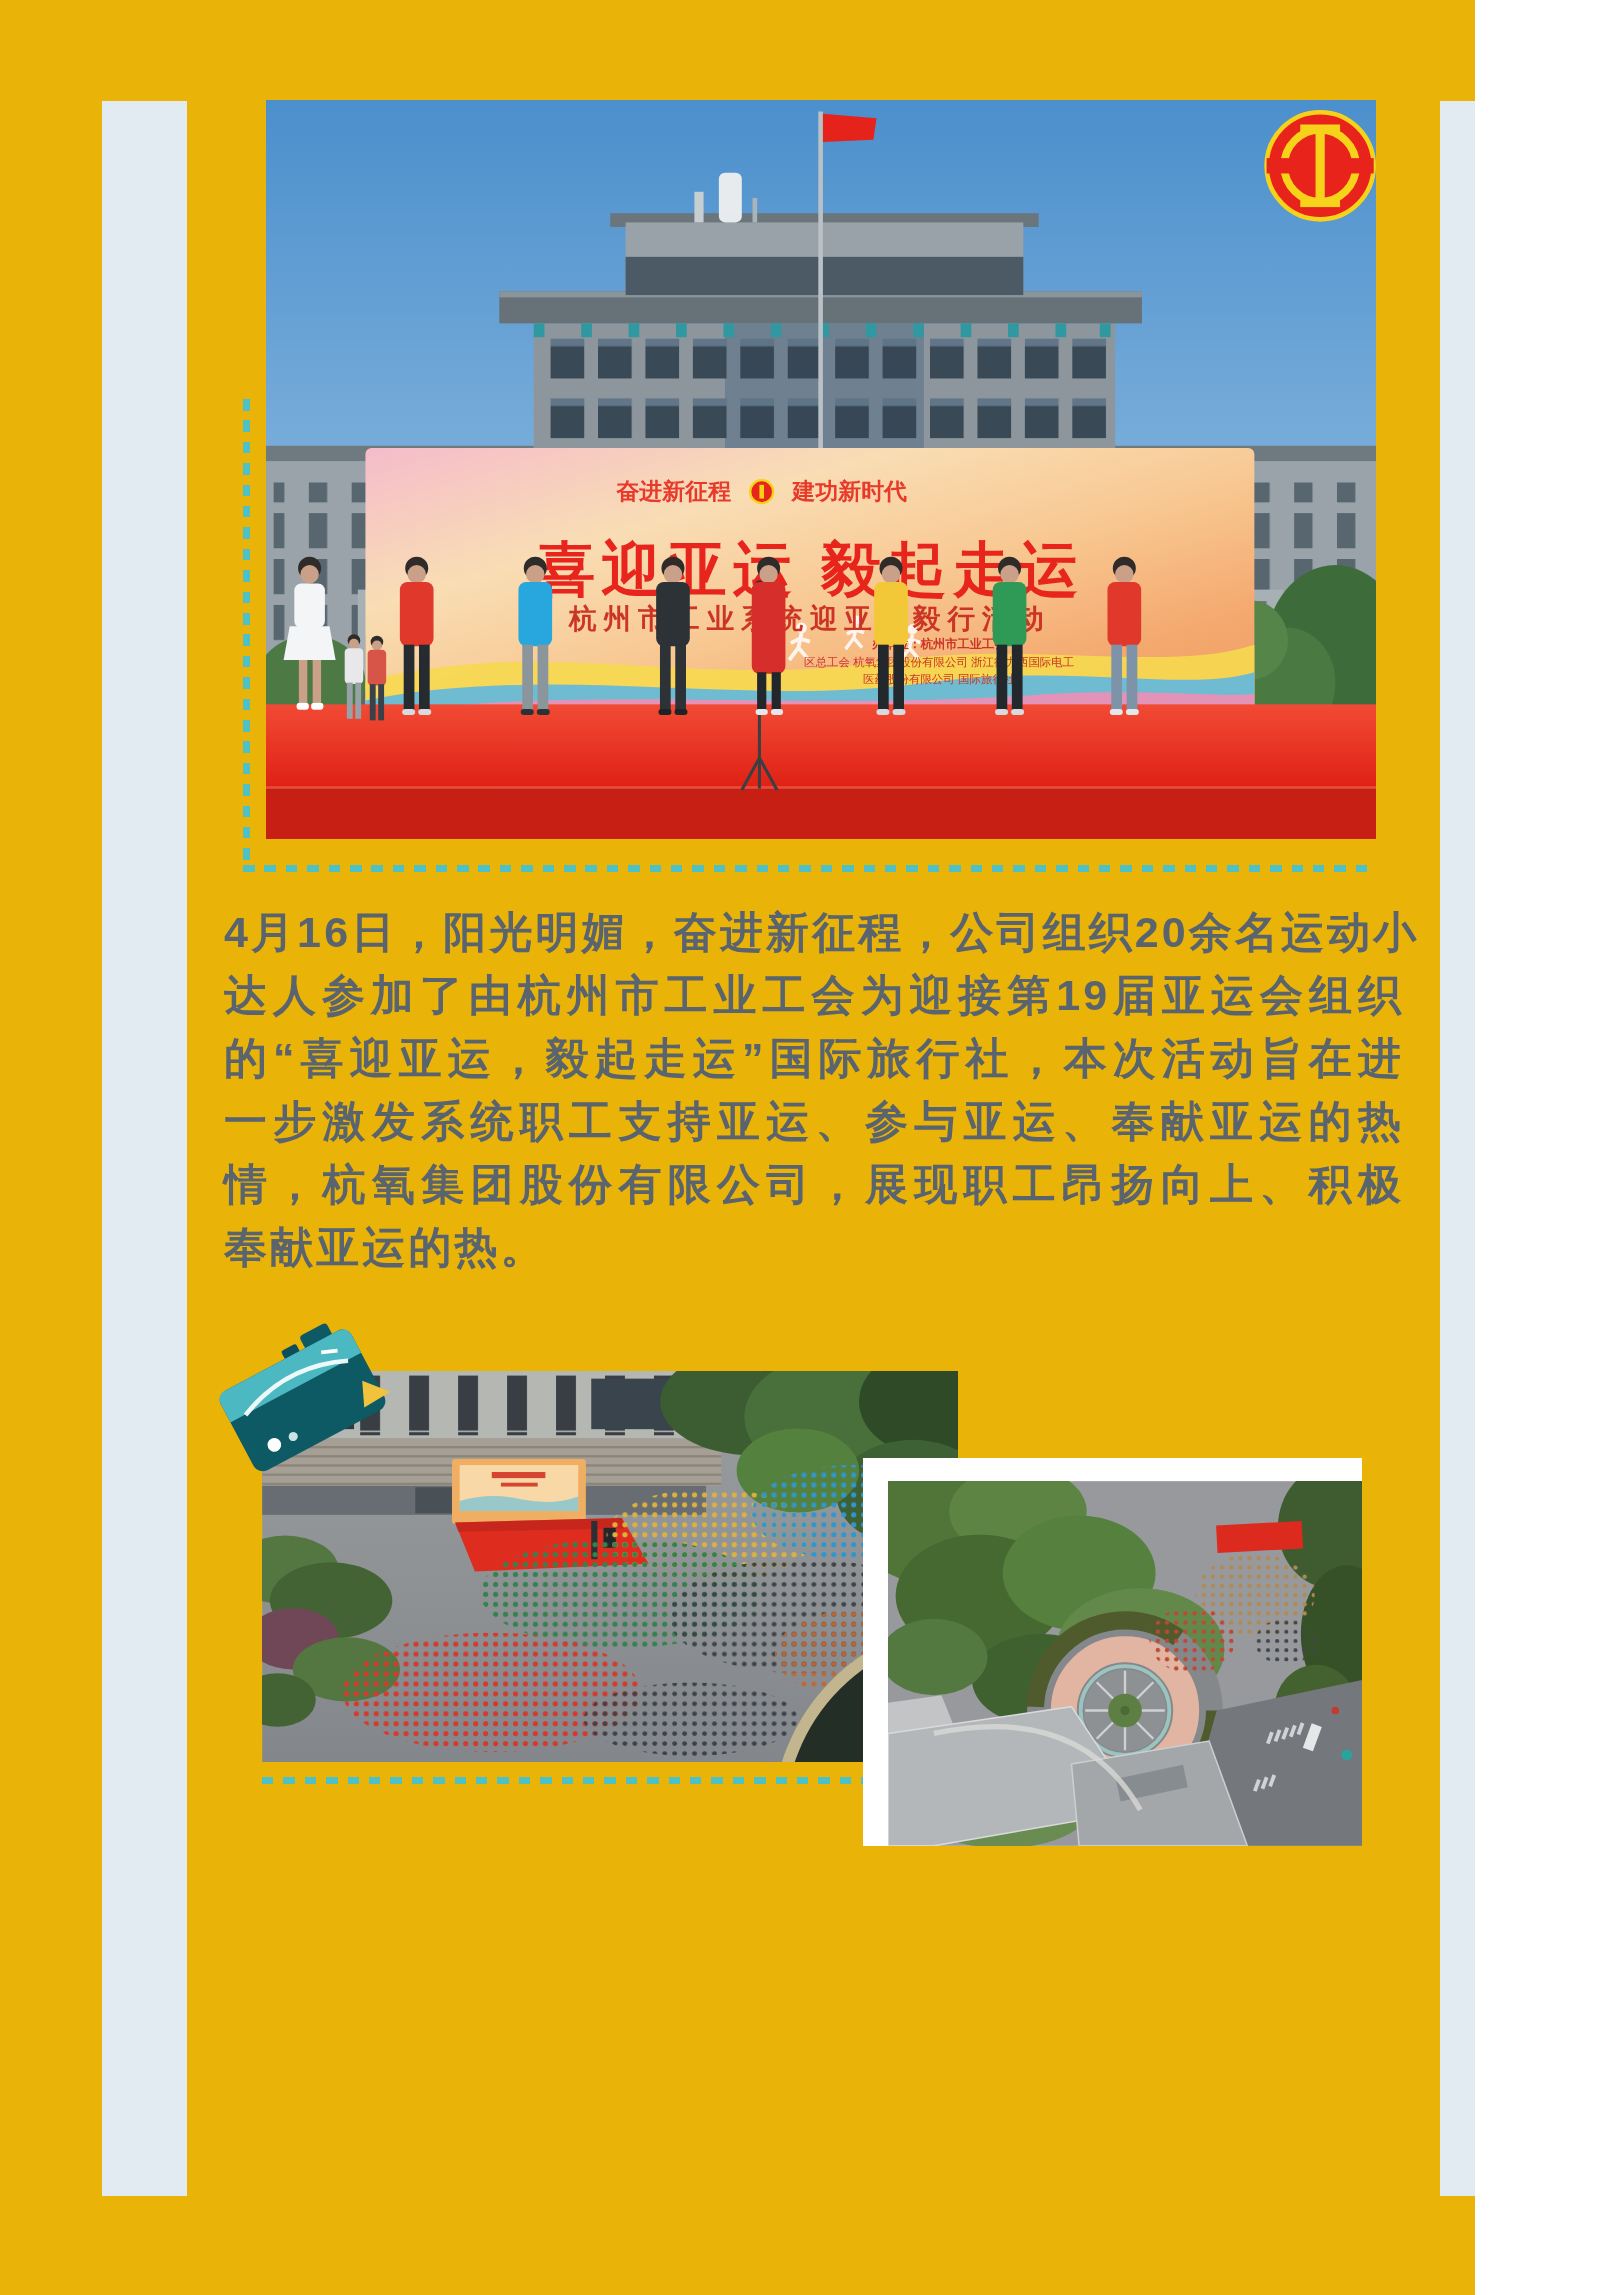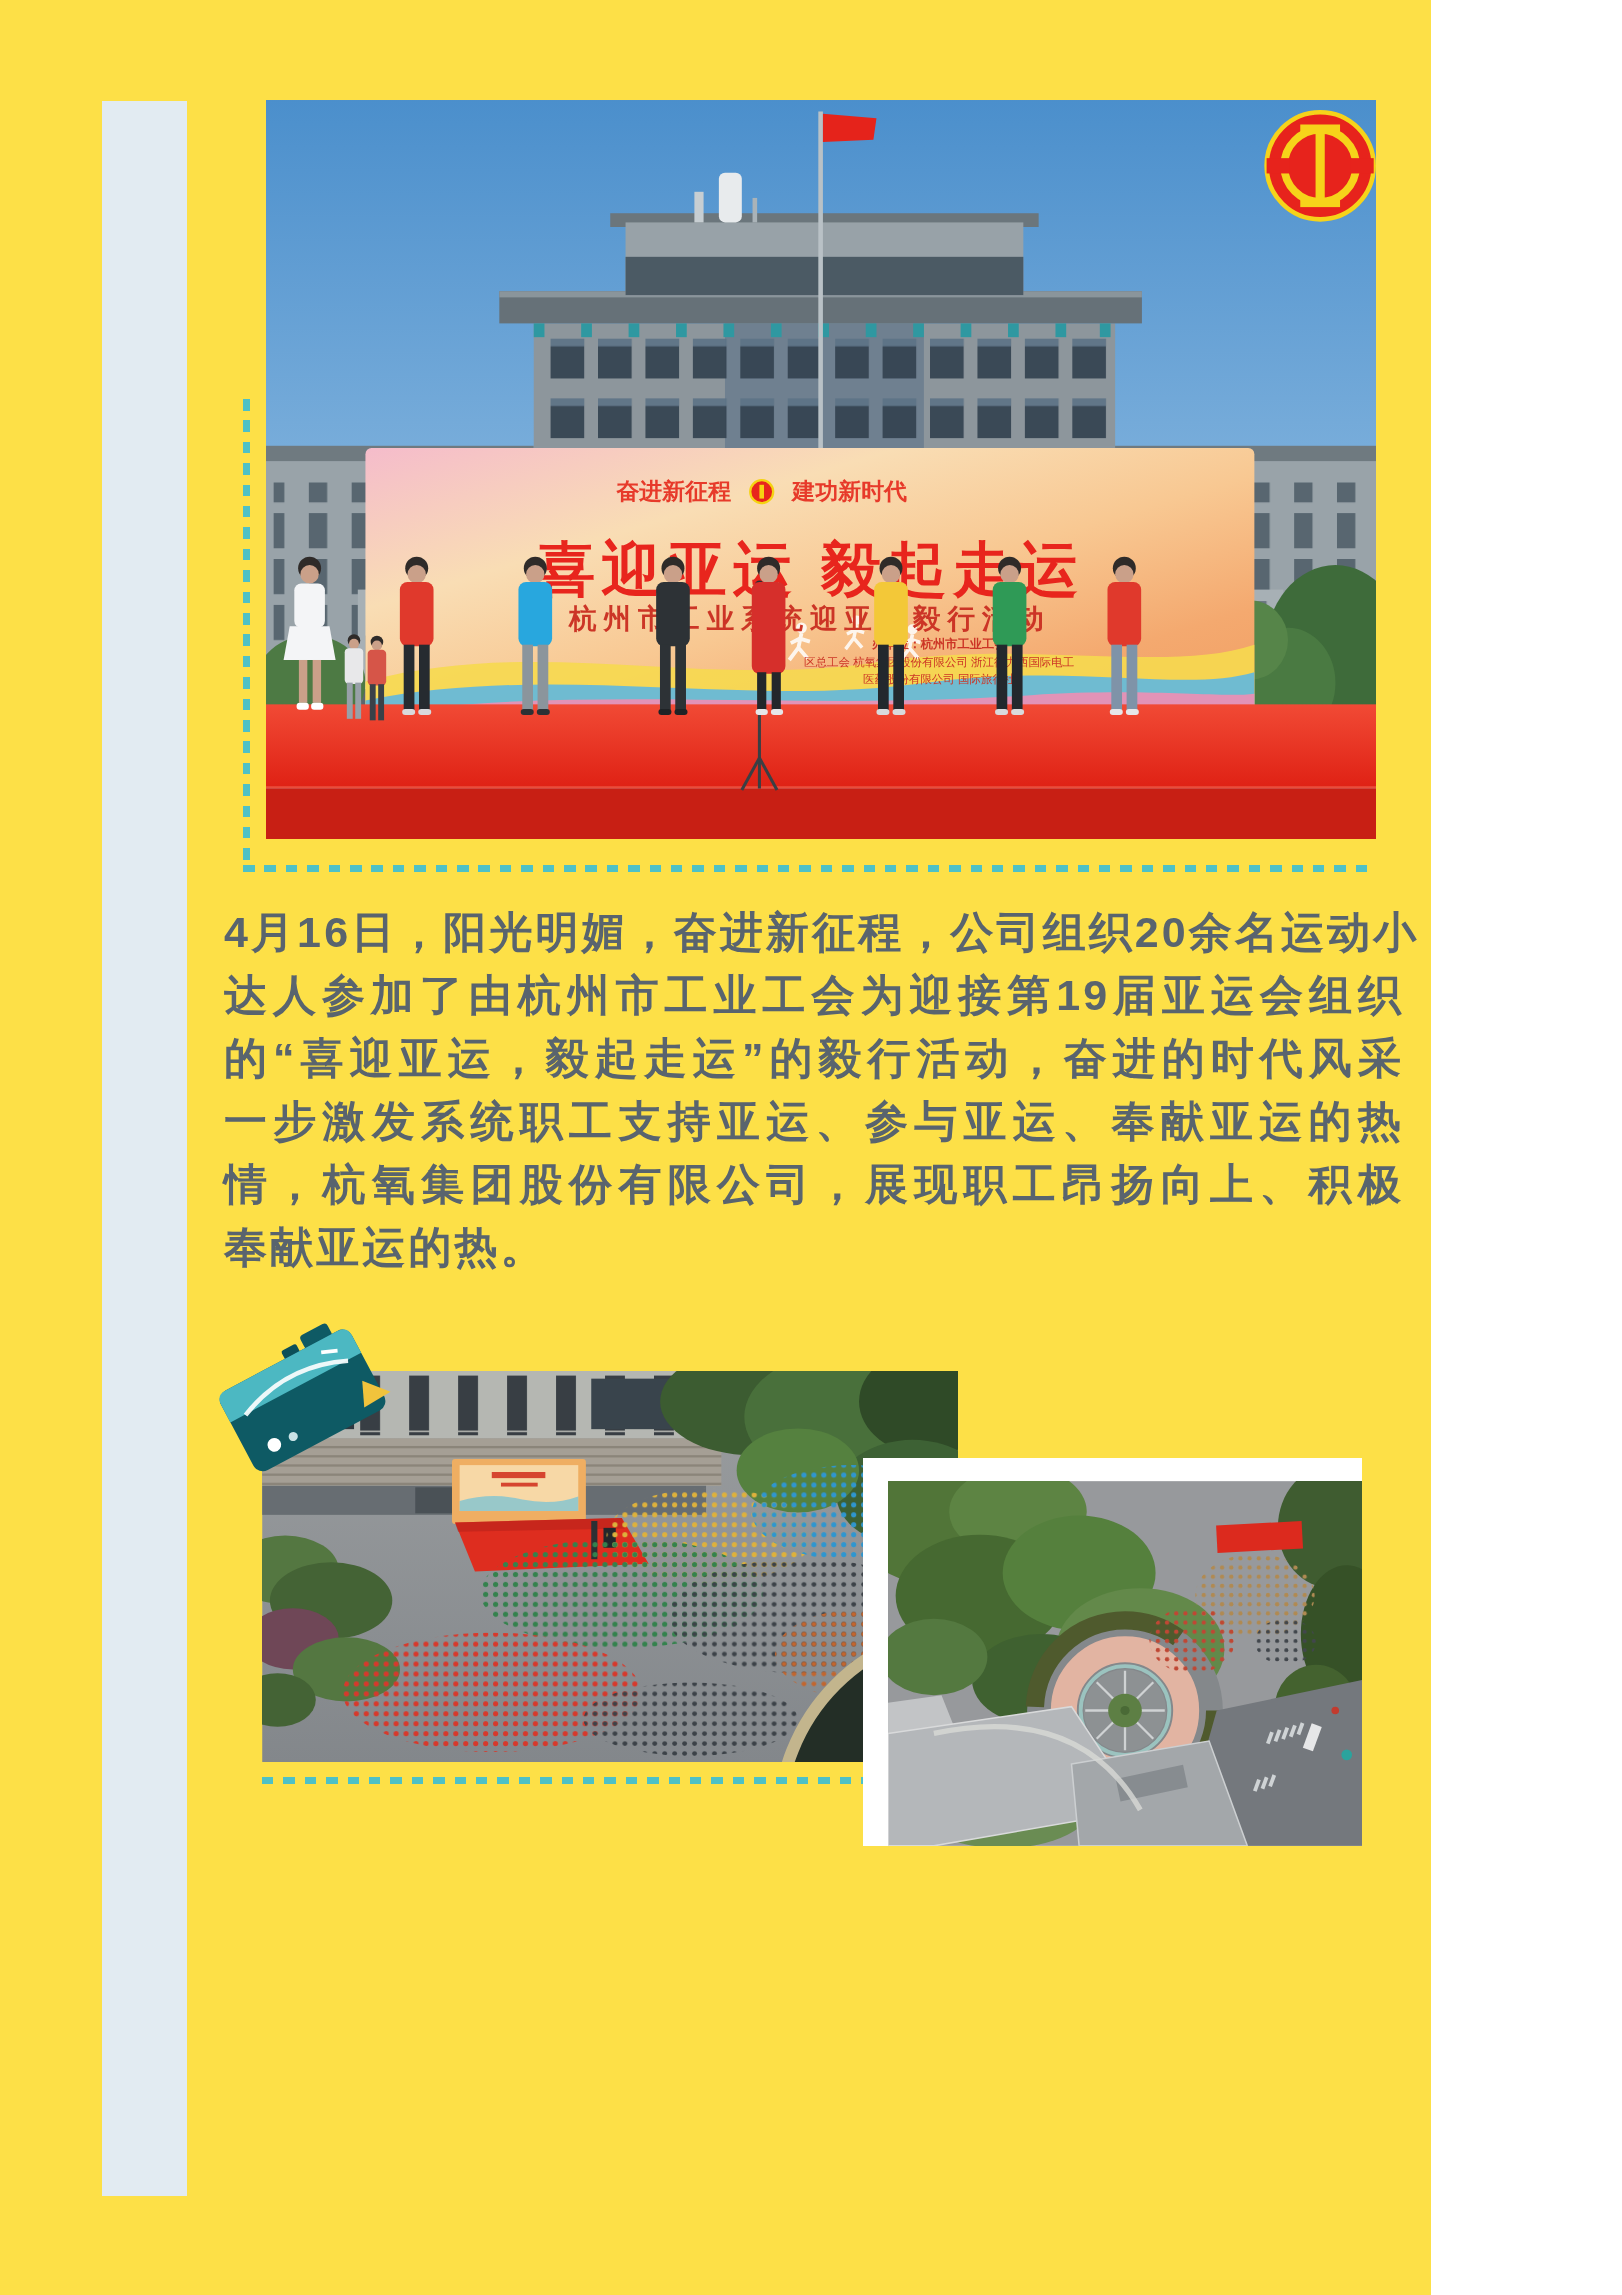--- a/index.html
+++ b/index.html
@@ -1,17 +1,17 @@
 <!DOCTYPE html>
 <html style="font-size:12.2px"><head>
 <meta charset="utf-8">
 <style>
   html,body{margin:0;padding:0;background:#ffffff;}
-  #page{position:relative;width:1431px;height:2295px;background:#fde047;overflow:hidden;
-        font-family:"Liberation Sans", sans-serif;}
+  #page{position:relative;width:1431px;height:2295px;background:#eab308;overflow:hidden;
+        font-family:"Liberation Sans", sans-serif;padding-left:44px;}
   .sidebar{position:absolute;top:101px;width:85px;height:2095px;background:#e2ebf2;}
   #bar-left{left:102px;}
   #bar-right{left:1440px;}
   .photo{position:absolute;display:block;}
   #hero{left:266px;top:100px;width:1110px;height:739px;}
   .dash-h{position:absolute;height:6.9px;background:repeating-linear-gradient(90deg,#4ec1c6 0 11.5px,transparent 11.5px 21.4px);}
   .dash-v{position:absolute;width:6.9px;background:repeating-linear-gradient(180deg,#4ec1c6 0 11.5px,transparent 11.5px 21.4px);}
   #hero-dash-v{left:243px;top:399px;height:468px;}
   #hero-dash-h{left:243px;top:865px;width:1134px;}
   #crowd-dash-h{left:262px;top:1777px;width:604px;}
@@ -273,21 +273,21 @@
       <rect x="40" y="-10" width="30" height="20" fill="#e7231c"></rect>
       <rect x="-6" y="-47" width="12" height="94" fill="#f6d31a"></rect>
       <rect x="-26" y="-54" width="52" height="11" fill="#f6d31a"></rect>
       <rect x="-26" y="43" width="52" height="11" fill="#f6d31a"></rect>
     </g>
   </svg>
 
   <div id="para">
     <div class="pline">4月16日，阳光明媚，奋进新征程，公司组织20余名运动小</div>
     <div class="pline">达人参加了由杭州市工业工会为迎接第19届亚运会组织</div>
-    <div class="pline">的“喜迎亚运，毅起走运”的毅行活动，奋进的时代风采</div>
+    <div class="pline">的“喜迎亚运，毅起走运”国际旅行社，本次活动旨在进</div>
     <div class="pline">一步激发系统职工支持亚运、参与亚运、奉献亚运的热</div>
     <div class="pline">情，杭氧集团股份有限公司，展现职工昂扬向上、积极</div>
     <div class="pline last">奉献亚运的热。</div>
   </div>
 
   <svg id="photo-crowd" class="photo" viewBox="0 0 909 511">
     <defs>
       <linearGradient id="pav" x1="0" y1="0" x2="0" y2="1">
         <stop offset="0" stop-color="#9b9ea0"></stop>
           <stop offset="1" stop-color="#83878b"></stop>

